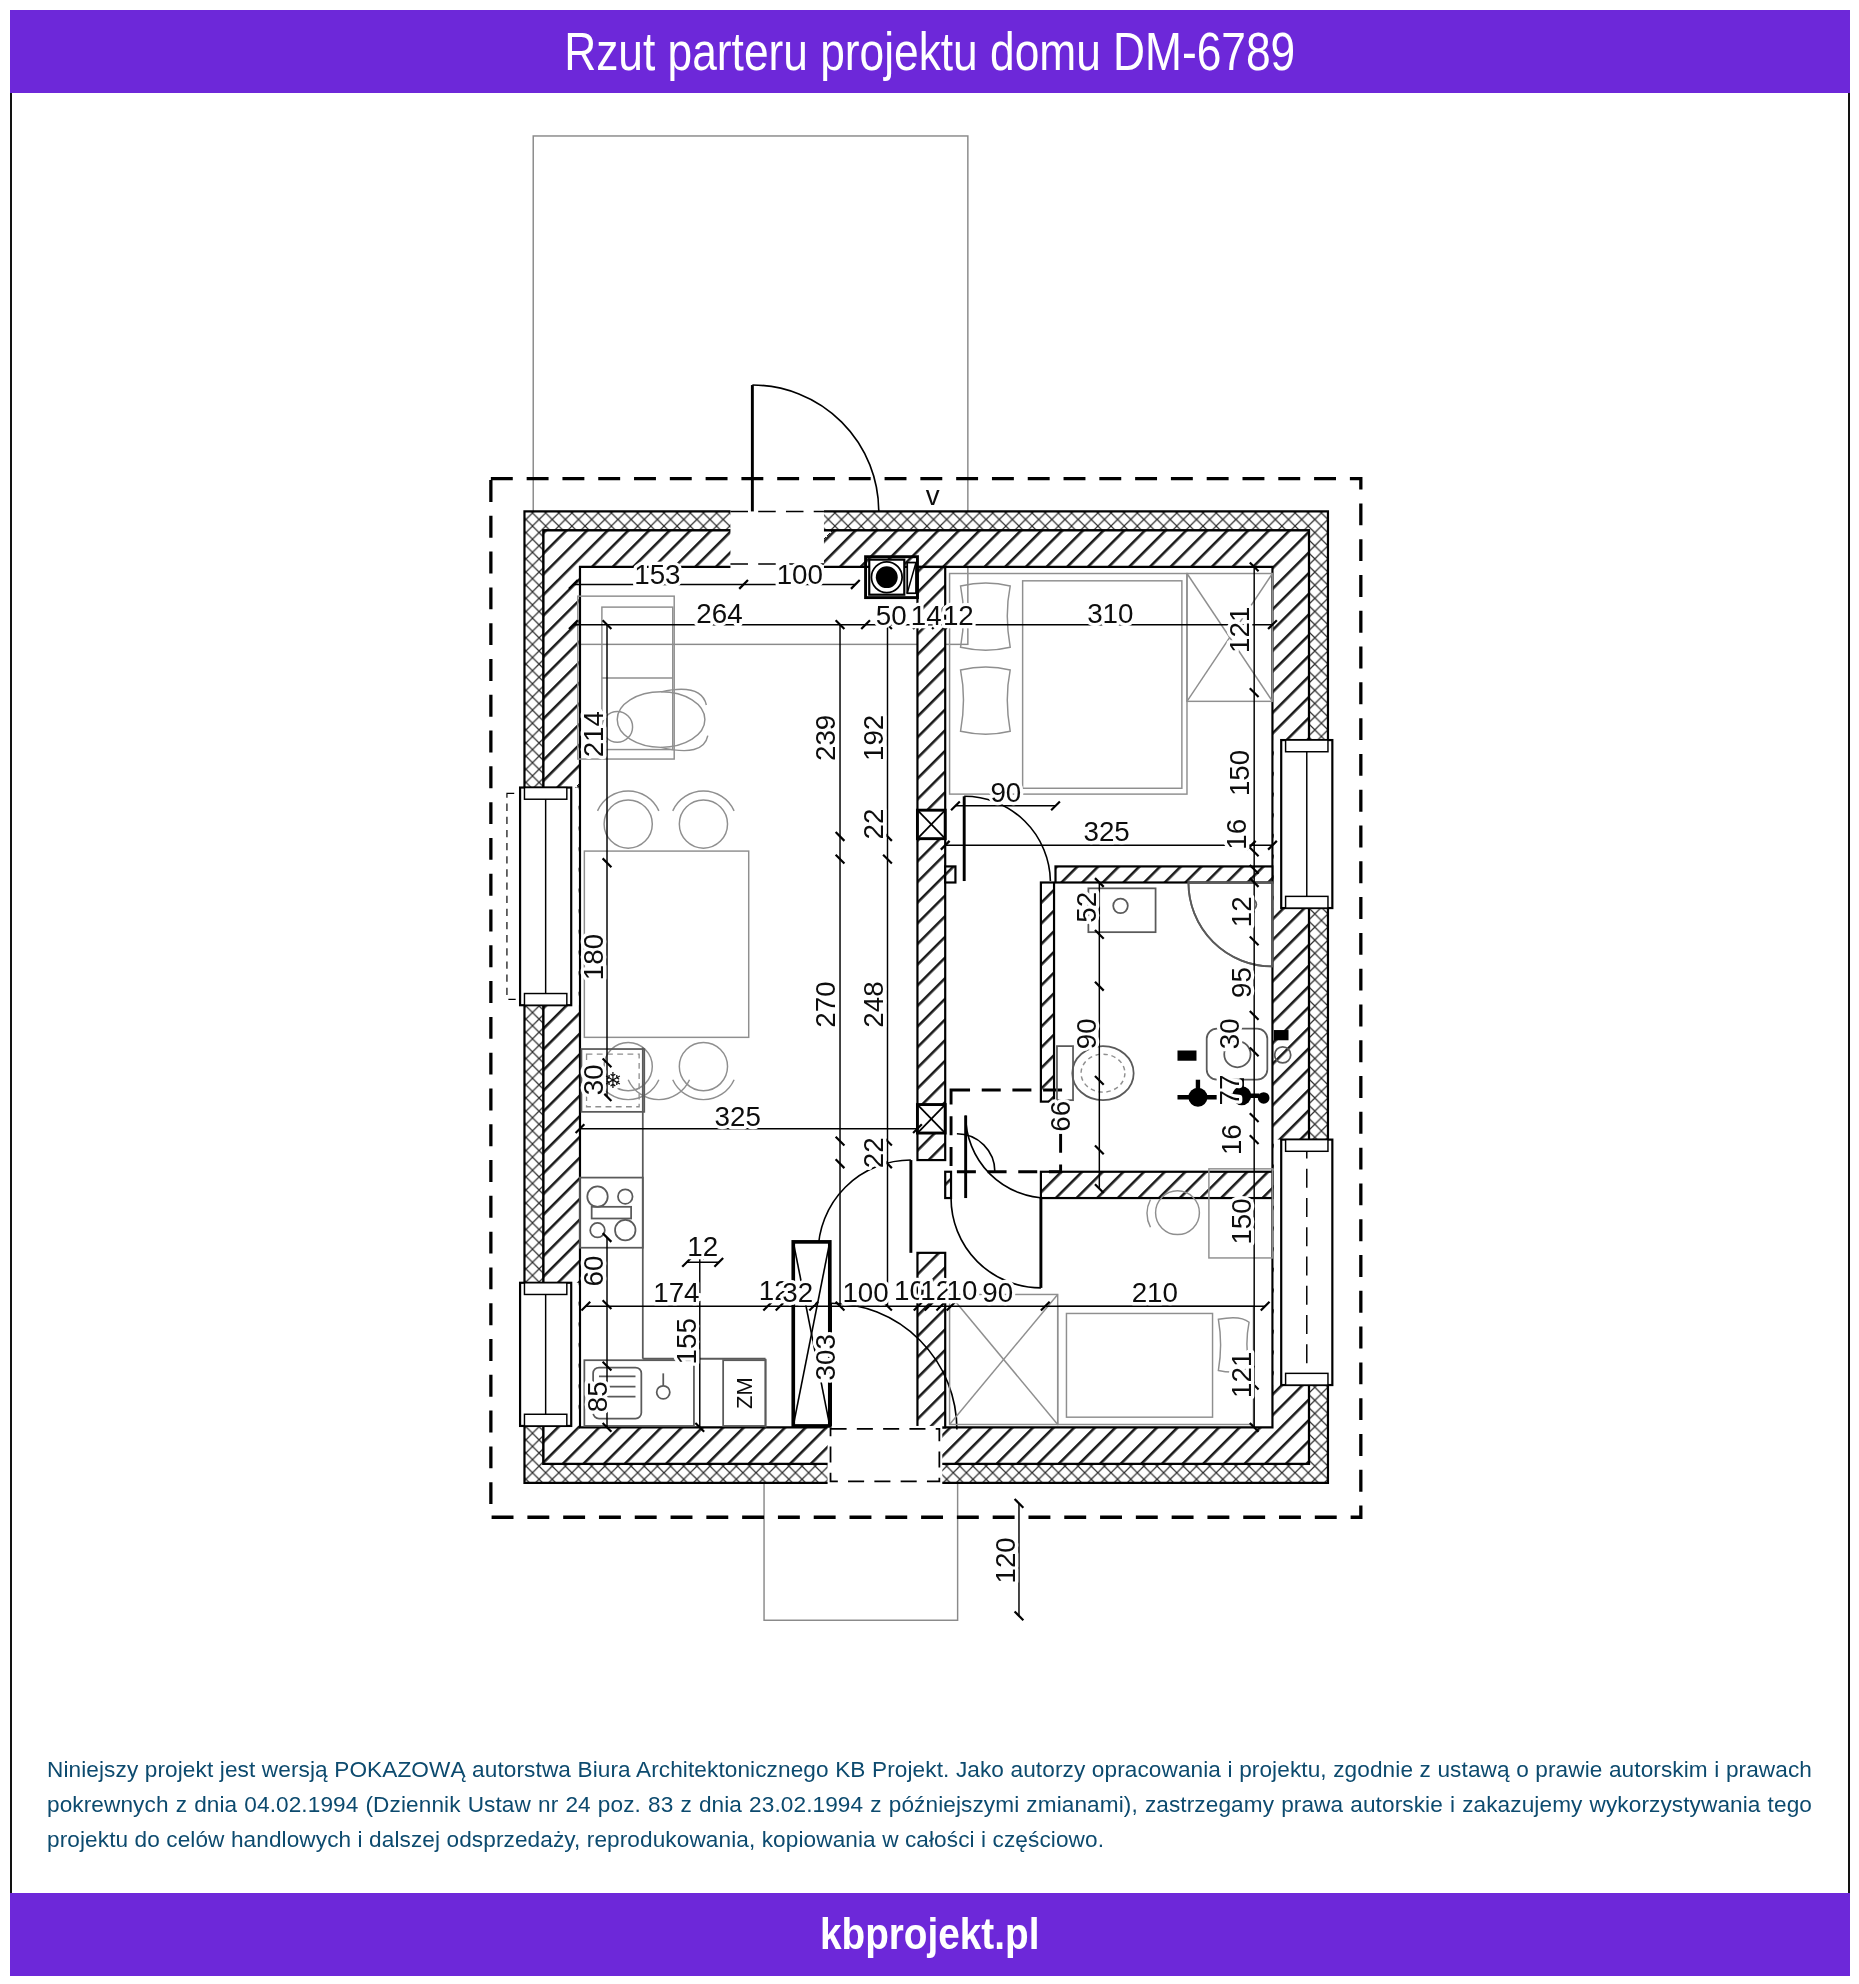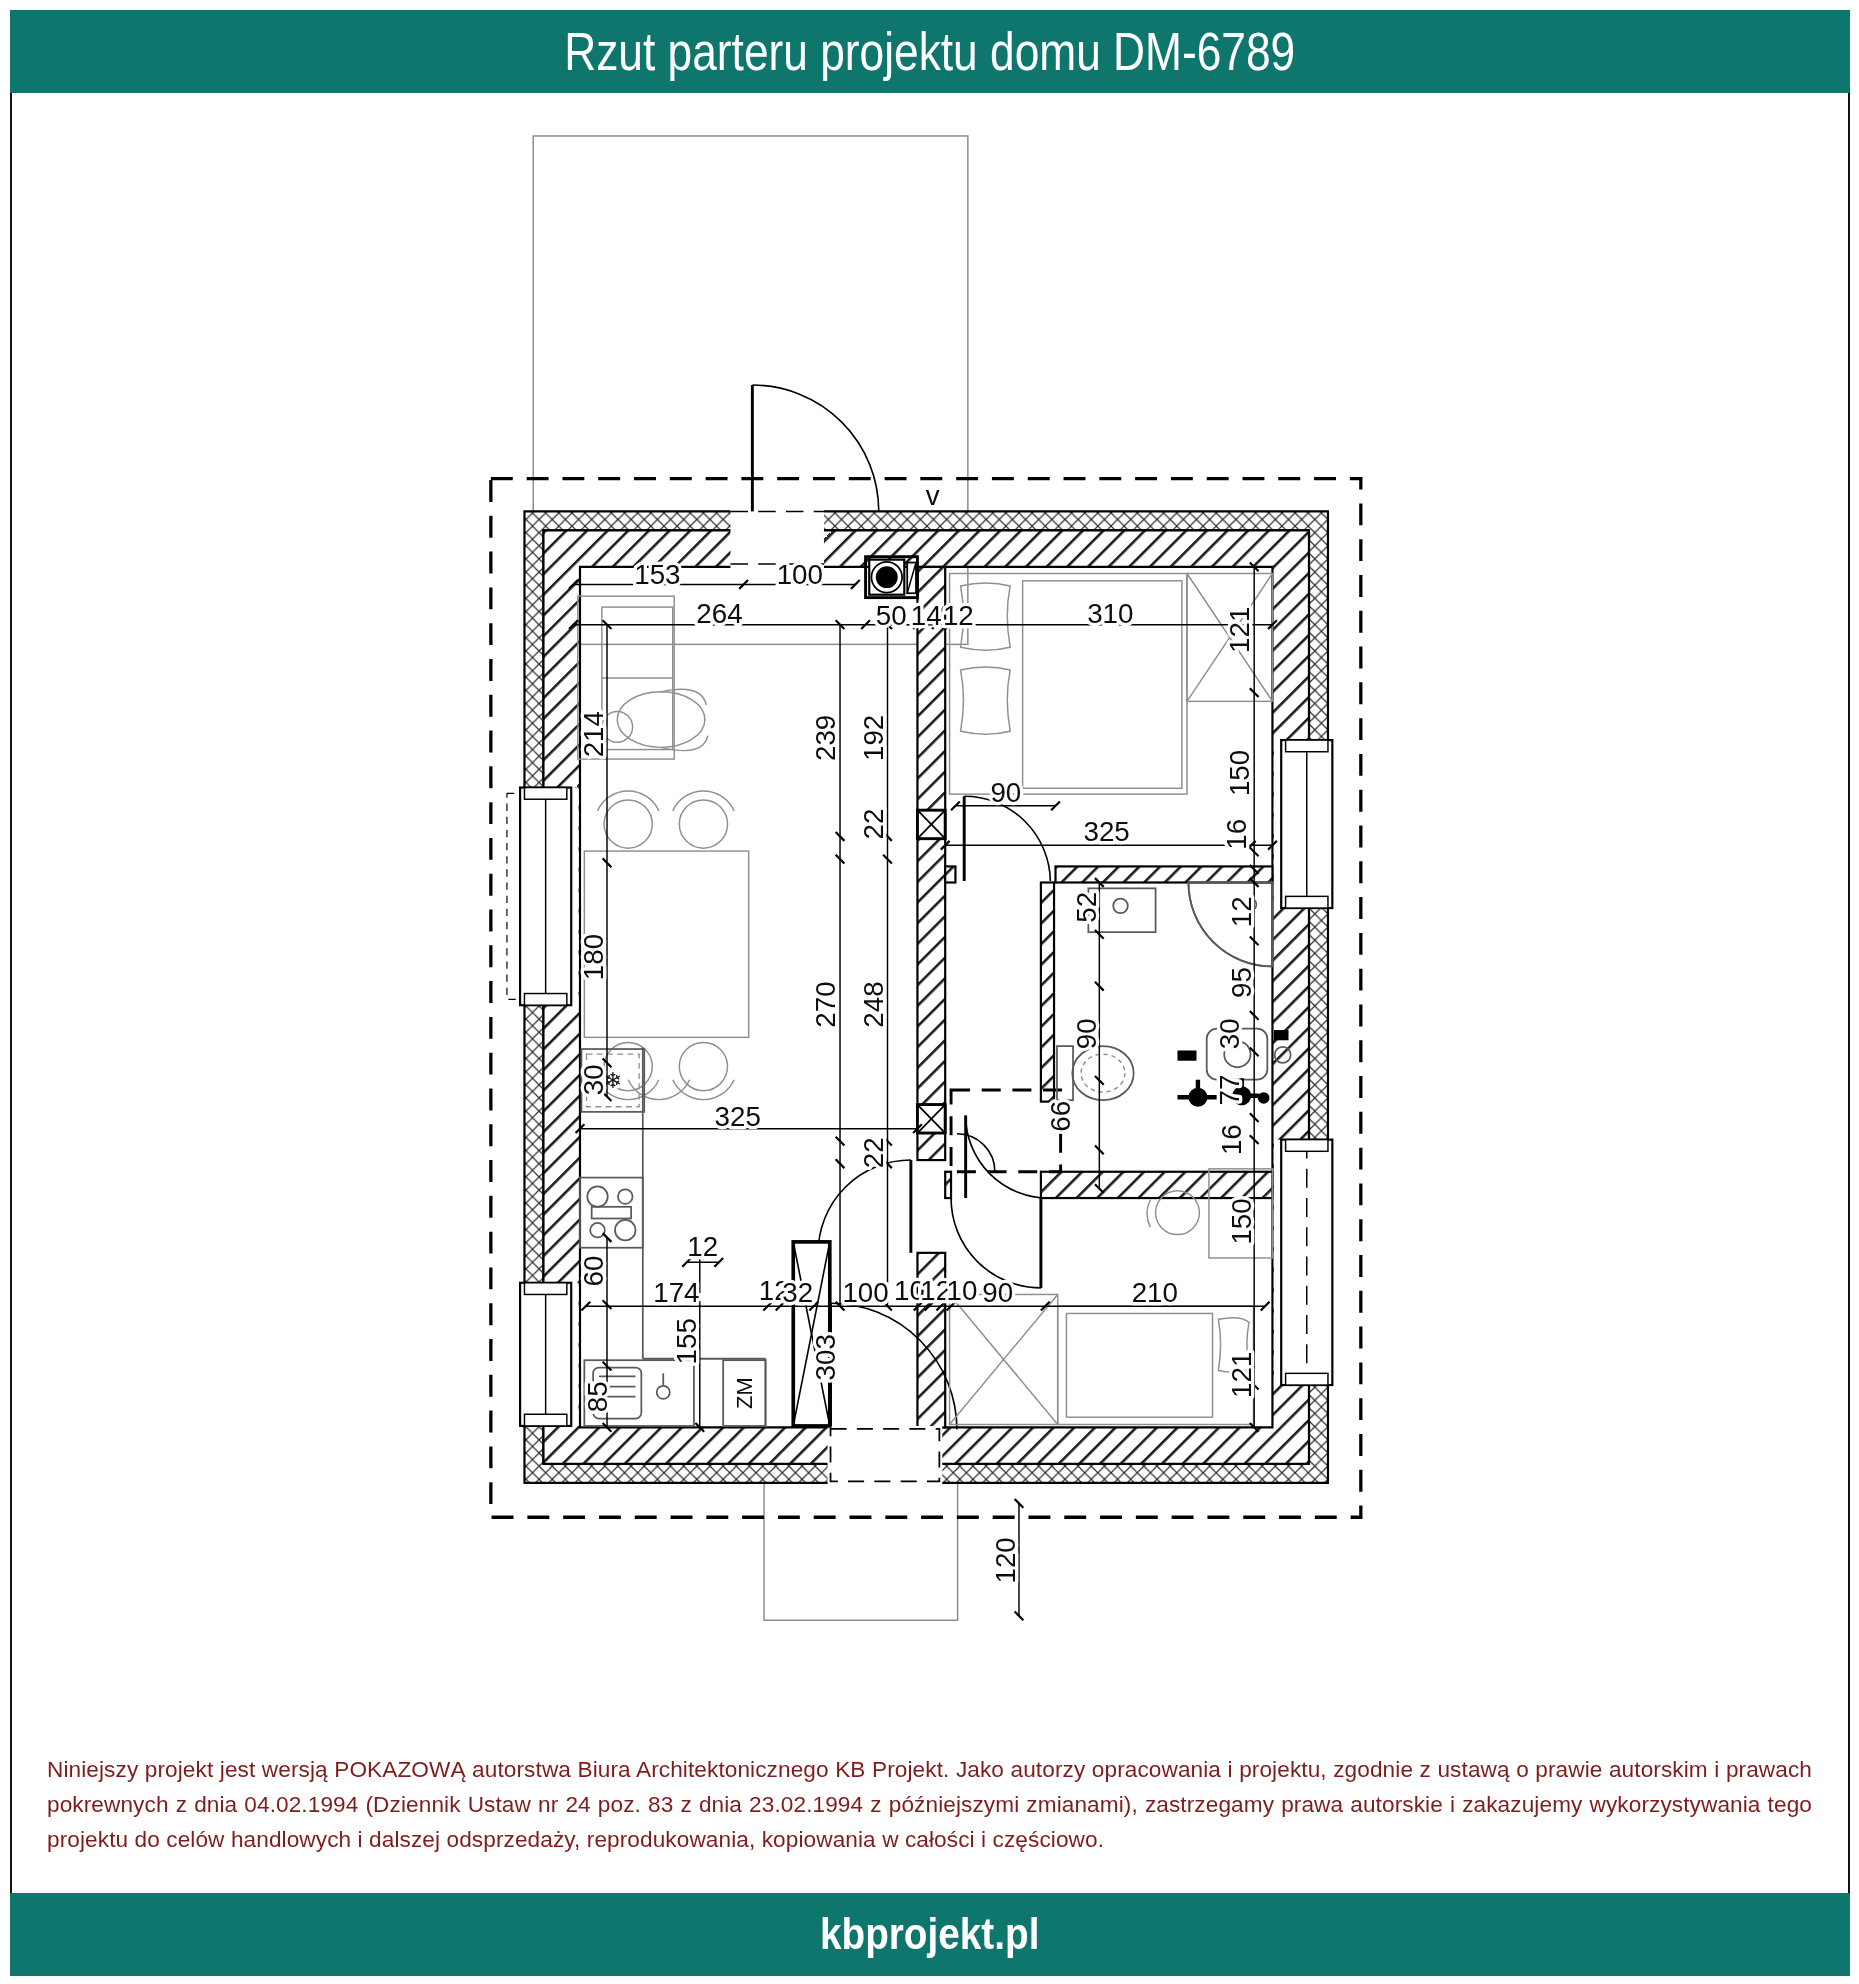--- a/index.html
+++ b/index.html
@@ -2,37 +2,37 @@
 <html style="font-size:11.7px"><head>
 <meta charset="utf-8">
 <style>
   html,body{margin:0;padding:0;background:#ffffff;}
   body{
     width:1859px;height:1985px;position:relative;overflow:hidden;
     font-family:"Liberation Sans",sans-serif;color:#111;
   }
   .frame{position:absolute;left:9.5px;top:9.5px;right:9.5px;bottom:9.5px;border:2.9px solid #121212;}
   .topbar,.bottombar{
-    position:absolute;left:9.5px;right:9.5px;height:83px;background:#0f766e;
+    position:absolute;left:9.5px;right:9.5px;height:83px;background:#6d28d9;
     display:flex;align-items:center;justify-content:center;z-index:5;
   }
   .topbar{top:9.5px;}
   .bottombar{bottom:9.5px;text-align:right;}
   .title{
     color:#fff;font-size:54px;font-weight:400;letter-spacing:0px;white-space:nowrap;
     transform:scaleX(0.82);transform-origin:center;
   }
   .site{
     color:#fff;font-size:44px;font-weight:700;white-space:nowrap;
     transform:scaleX(0.88);transform-origin:center;
   }
   .planarea{position:absolute;left:0;top:95px;width:1859px;height:1640px;}
   .disclaimer{
     position:absolute;left:47px;right:47px;top:1752px;margin:0;
-    font-size:22.6px;line-height:1.56;text-align:justify;color:#7f1d1d;
+    font-size:22.6px;line-height:1.56;text-align:justify;color:#0c4a6e;
     letter-spacing:0.1px;
   }
   
   .wall{fill:url(#hatch);stroke:#000;stroke-width:3;}
   .ins{fill:url(#insul);stroke:#000;stroke-width:3;}
   .thin{stroke:#000;stroke-width:2.2;fill:none;}
   .thick{stroke:#000;stroke-width:4;fill:none;}
   .dimline{stroke:#000;stroke-width:2;fill:none;}
   .porch{stroke:#8a8a8a;stroke-width:2;fill:none;}
   .roofdash{stroke:#000;stroke-width:4.5;fill:none;stroke-dasharray:30 19;}

